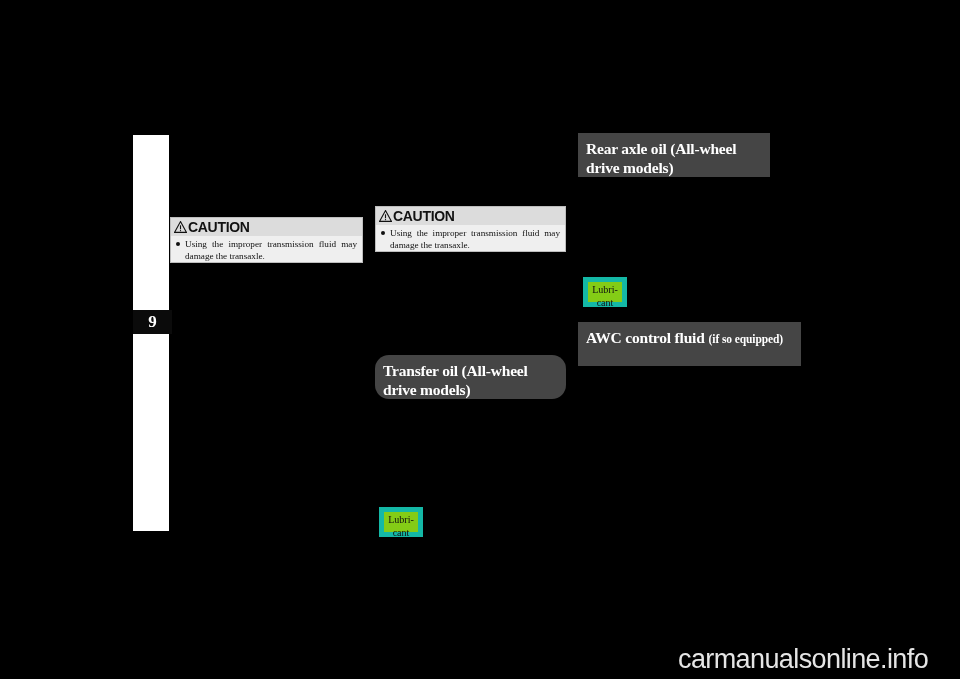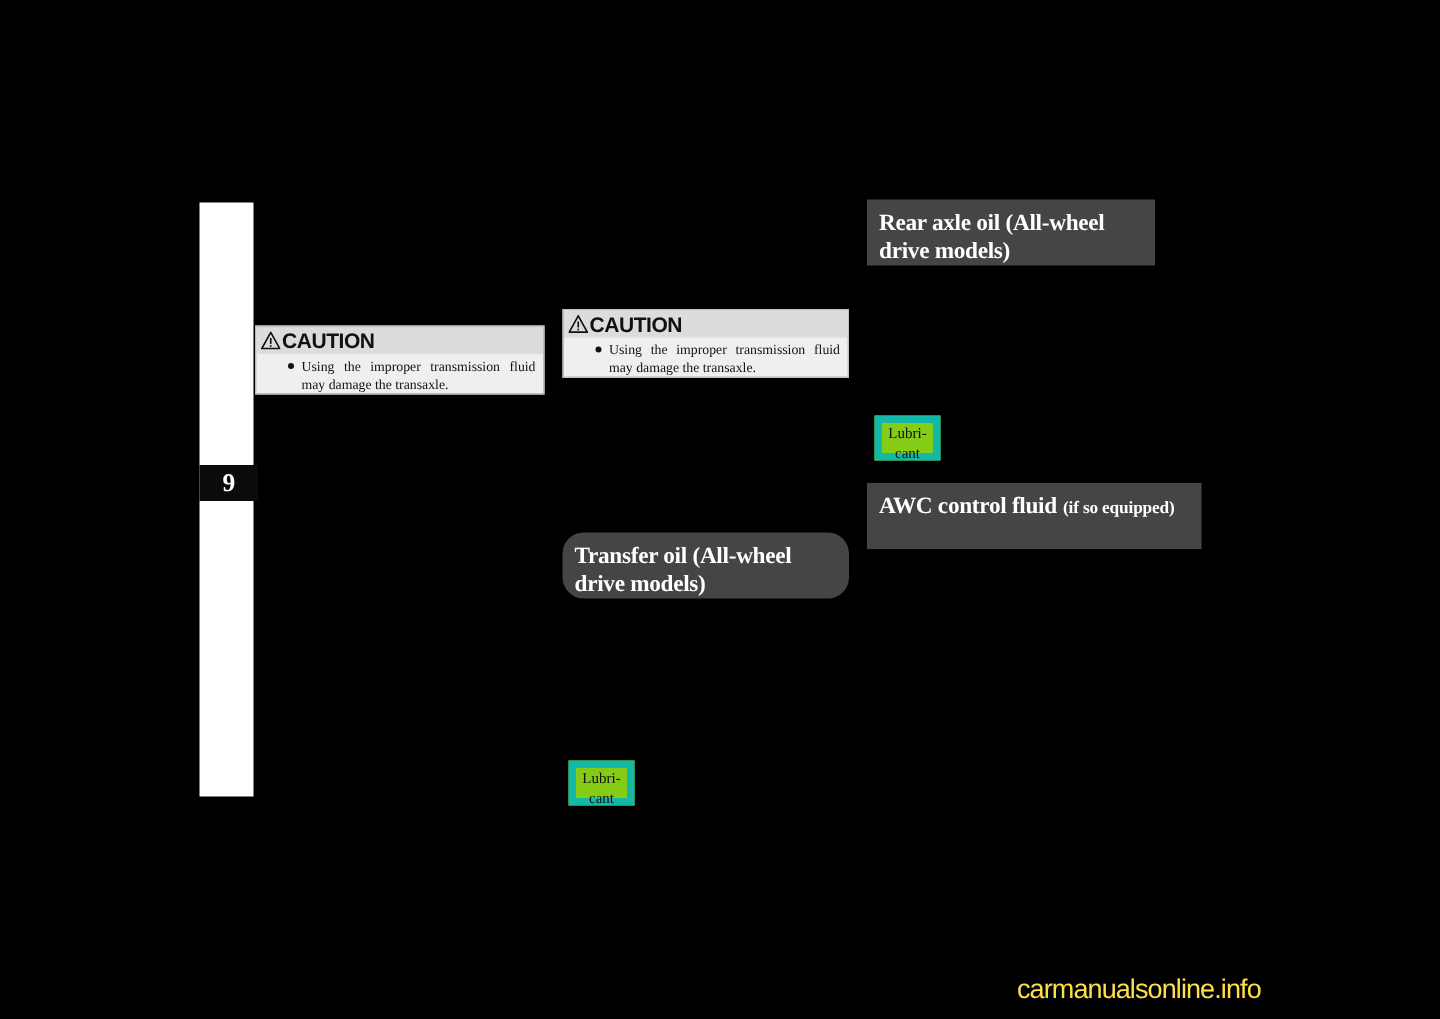--- a/index.html
+++ b/index.html
@@ -123,21 +123,20 @@
     letter-spacing: -0.3px;
   }
   .caution-body {
     position: relative;
     padding: 3px 5px 4px 14px;
     font-family: "Liberation Serif", serif;
     font-size: 9.2px;
     line-height: 11.5px;
     color: #111111;
     text-align: justify;
-    margin-left: 16px;
   }
   .caution-body .bullet {
     position: absolute;
     left: 5px;
     top: 6px;
     width: 4px;
     height: 4px;
     background: #111111;
     border-radius: 50%;
   }
@@ -161,23 +160,23 @@
   #chip-rear-axle { left: 583px; top: 277px; width: 44px; height: 30px; }
   #chip-transfer  { left: 379px; top: 507px; width: 44px; height: 30px; }
 
   
   .watermark {
     position: absolute;
     left: 678px;
     top: 644px;
     width: 280px;
     font-family: "Liberation Sans", sans-serif;
-    font-size: 18px;
+    font-size: 27px;
     line-height: 30px;
-    color: #fde047;
+    color: #e5e5e5;
     letter-spacing: -0.6px;
     white-space: nowrap;
   }
 </style>
 </head>
 <body>
 
 <div class="page">
 
   <div class="side-strip"></div>

